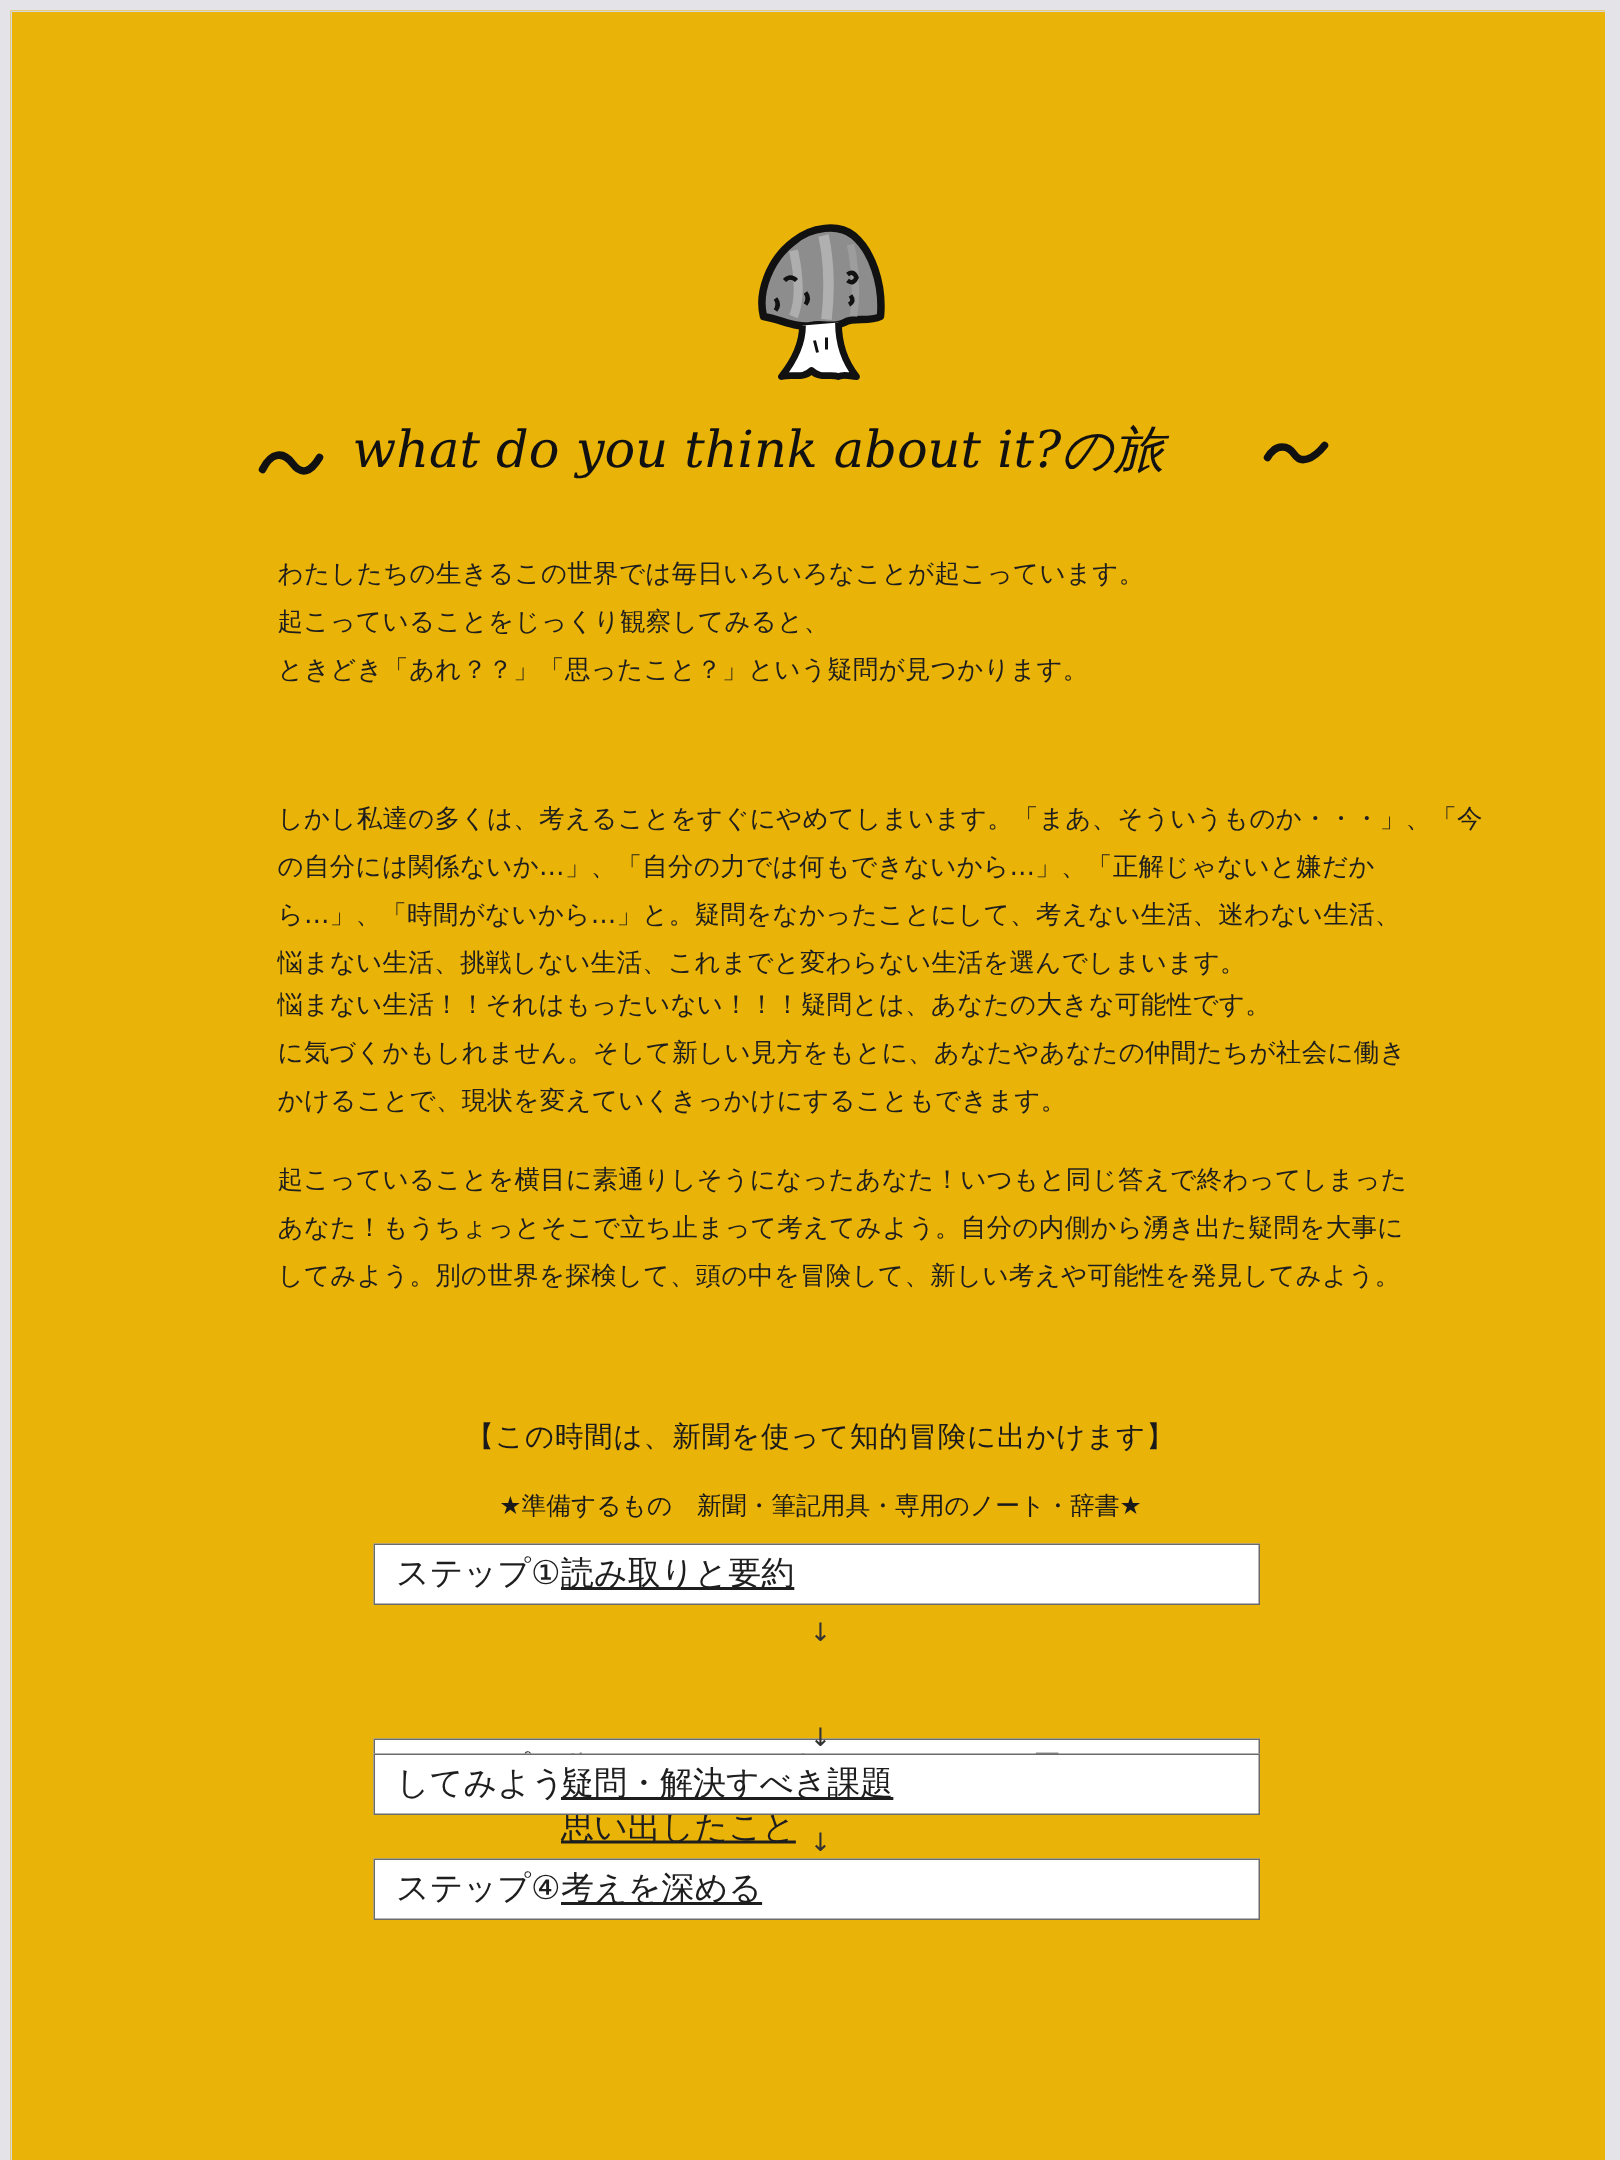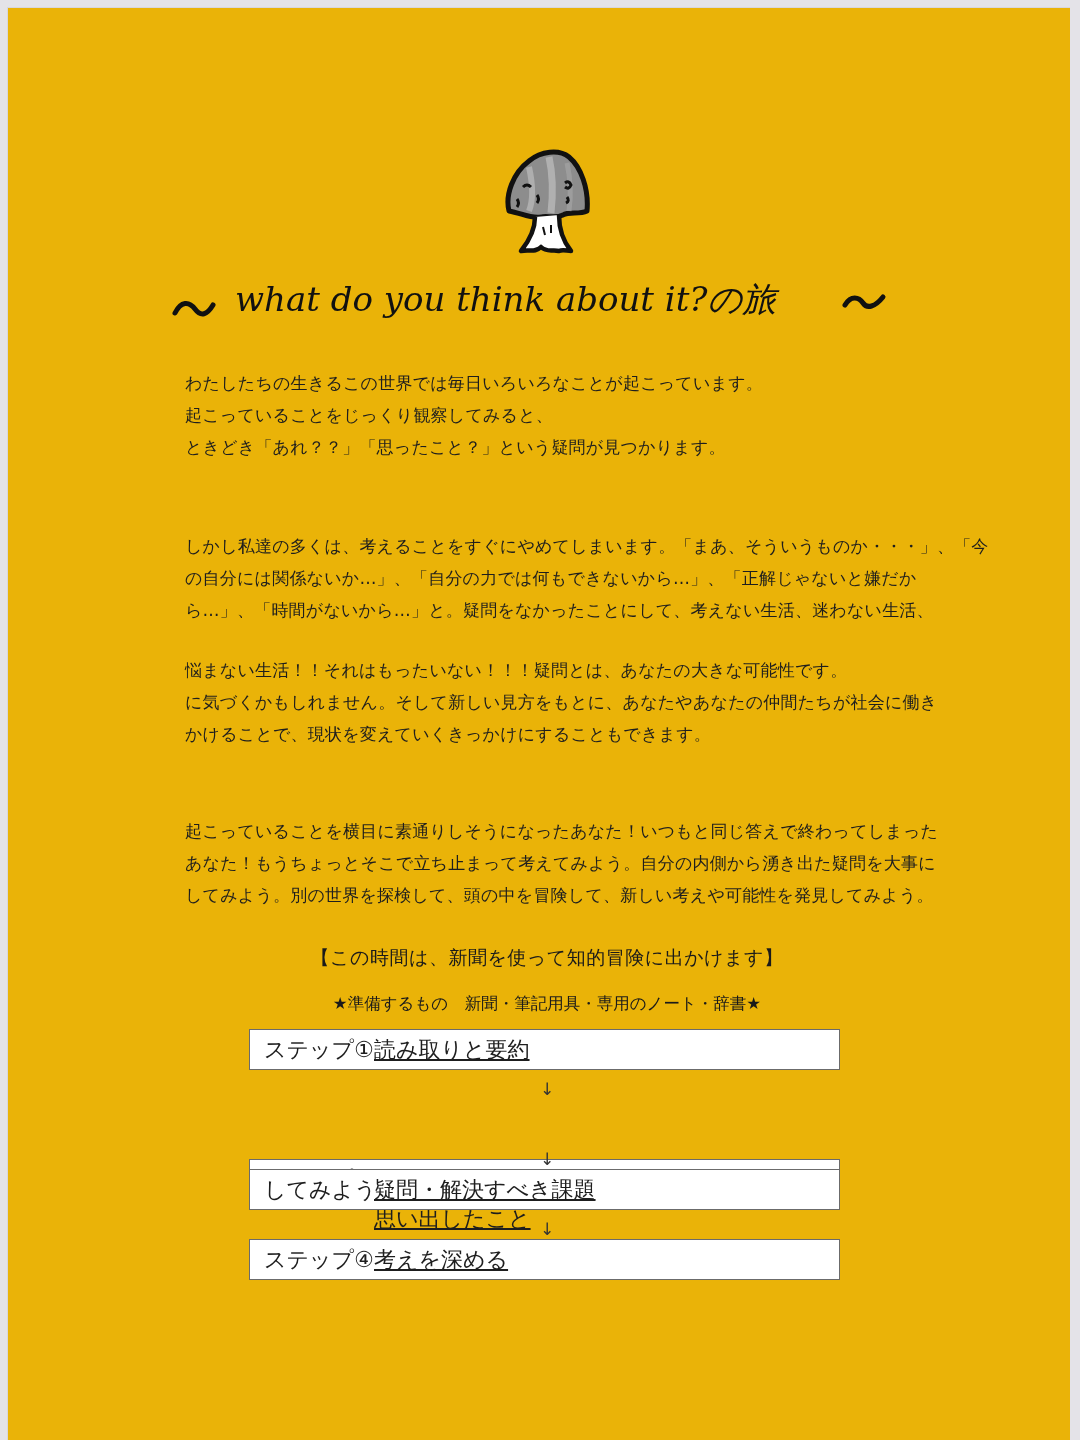--- a/index.html
+++ b/index.html
@@ -19,21 +19,21 @@
     .title-svg { position: absolute; left: 160px; top: 262px; width: 730px; height: 70px; }
     .para {
       position: absolute; left: 178px; width: 740px;
       font-size: 17px; line-height: 32px; letter-spacing: 0.2px;
       color: #1e1e1e; white-space: nowrap;
     }
     .para div { height: 32px; }
     .p1 { top: 360px; }
     .p2 { top: 487px; margin-top: 36px; }
     .p3 { top: 647px; }
-    .p4 { top: 808px; }
+    .p4 { top: 764px; }
     .heading {
       position: absolute; left: 0; width: 1080px; text-align: center;
       top: 938px; font-size: 19px; color: #1a1a1a; letter-spacing: 0.5px;
     }
     .needs {
       position: absolute; left: 0; width: 1080px; text-align: center;
       top: 986px; font-size: 16.5px; color: #1a1a1a;
     }
     .step-box {
       position: absolute; left: 242px; width: 589px; height: 39px;
@@ -76,20 +76,21 @@
   <div class="para p1">
     <div>わたしたちの生きるこの世界では毎日いろいろなことが起こっています。</div>
     <div>起こっていることをじっくり観察してみると、</div>
     <div>ときどき「あれ？？」「思ったこと？」という疑問が見つかります。</div>
   </div>
 
   <div class="para p2">
     <div>しかし私達の多くは、考えることをすぐにやめてしまいます。「まあ、そういうものか・・・」、「今</div>
     <div>の自分には関係ないか…」、「自分の力では何もできないから…」、「正解じゃないと嫌だか</div>
     <div>ら…」、「時間がないから…」と。疑問をなかったことにして、考えない生活、迷わない生活、</div>
+    <div>悩まない生活、挑戦しない生活、これまでと変わらない生活を選んでしまいます。</div>
   </div>
 
   <div class="para p3">
     <div>悩まない生活！！それはもったいない！！！疑問とは、あなたの大きな可能性です。</div>
     <div>に気づくかもしれません。そして新しい見方をもとに、あなたやあなたの仲間たちが社会に働き</div>
     <div>かけることで、現状を変えていくきっかけにすることもできます。</div>
   </div>
 
   <div class="para p4">
     <div>起こっていることを横目に素通りしそうになったあなた！いつもと同じ答えで終わってしまった</div>

